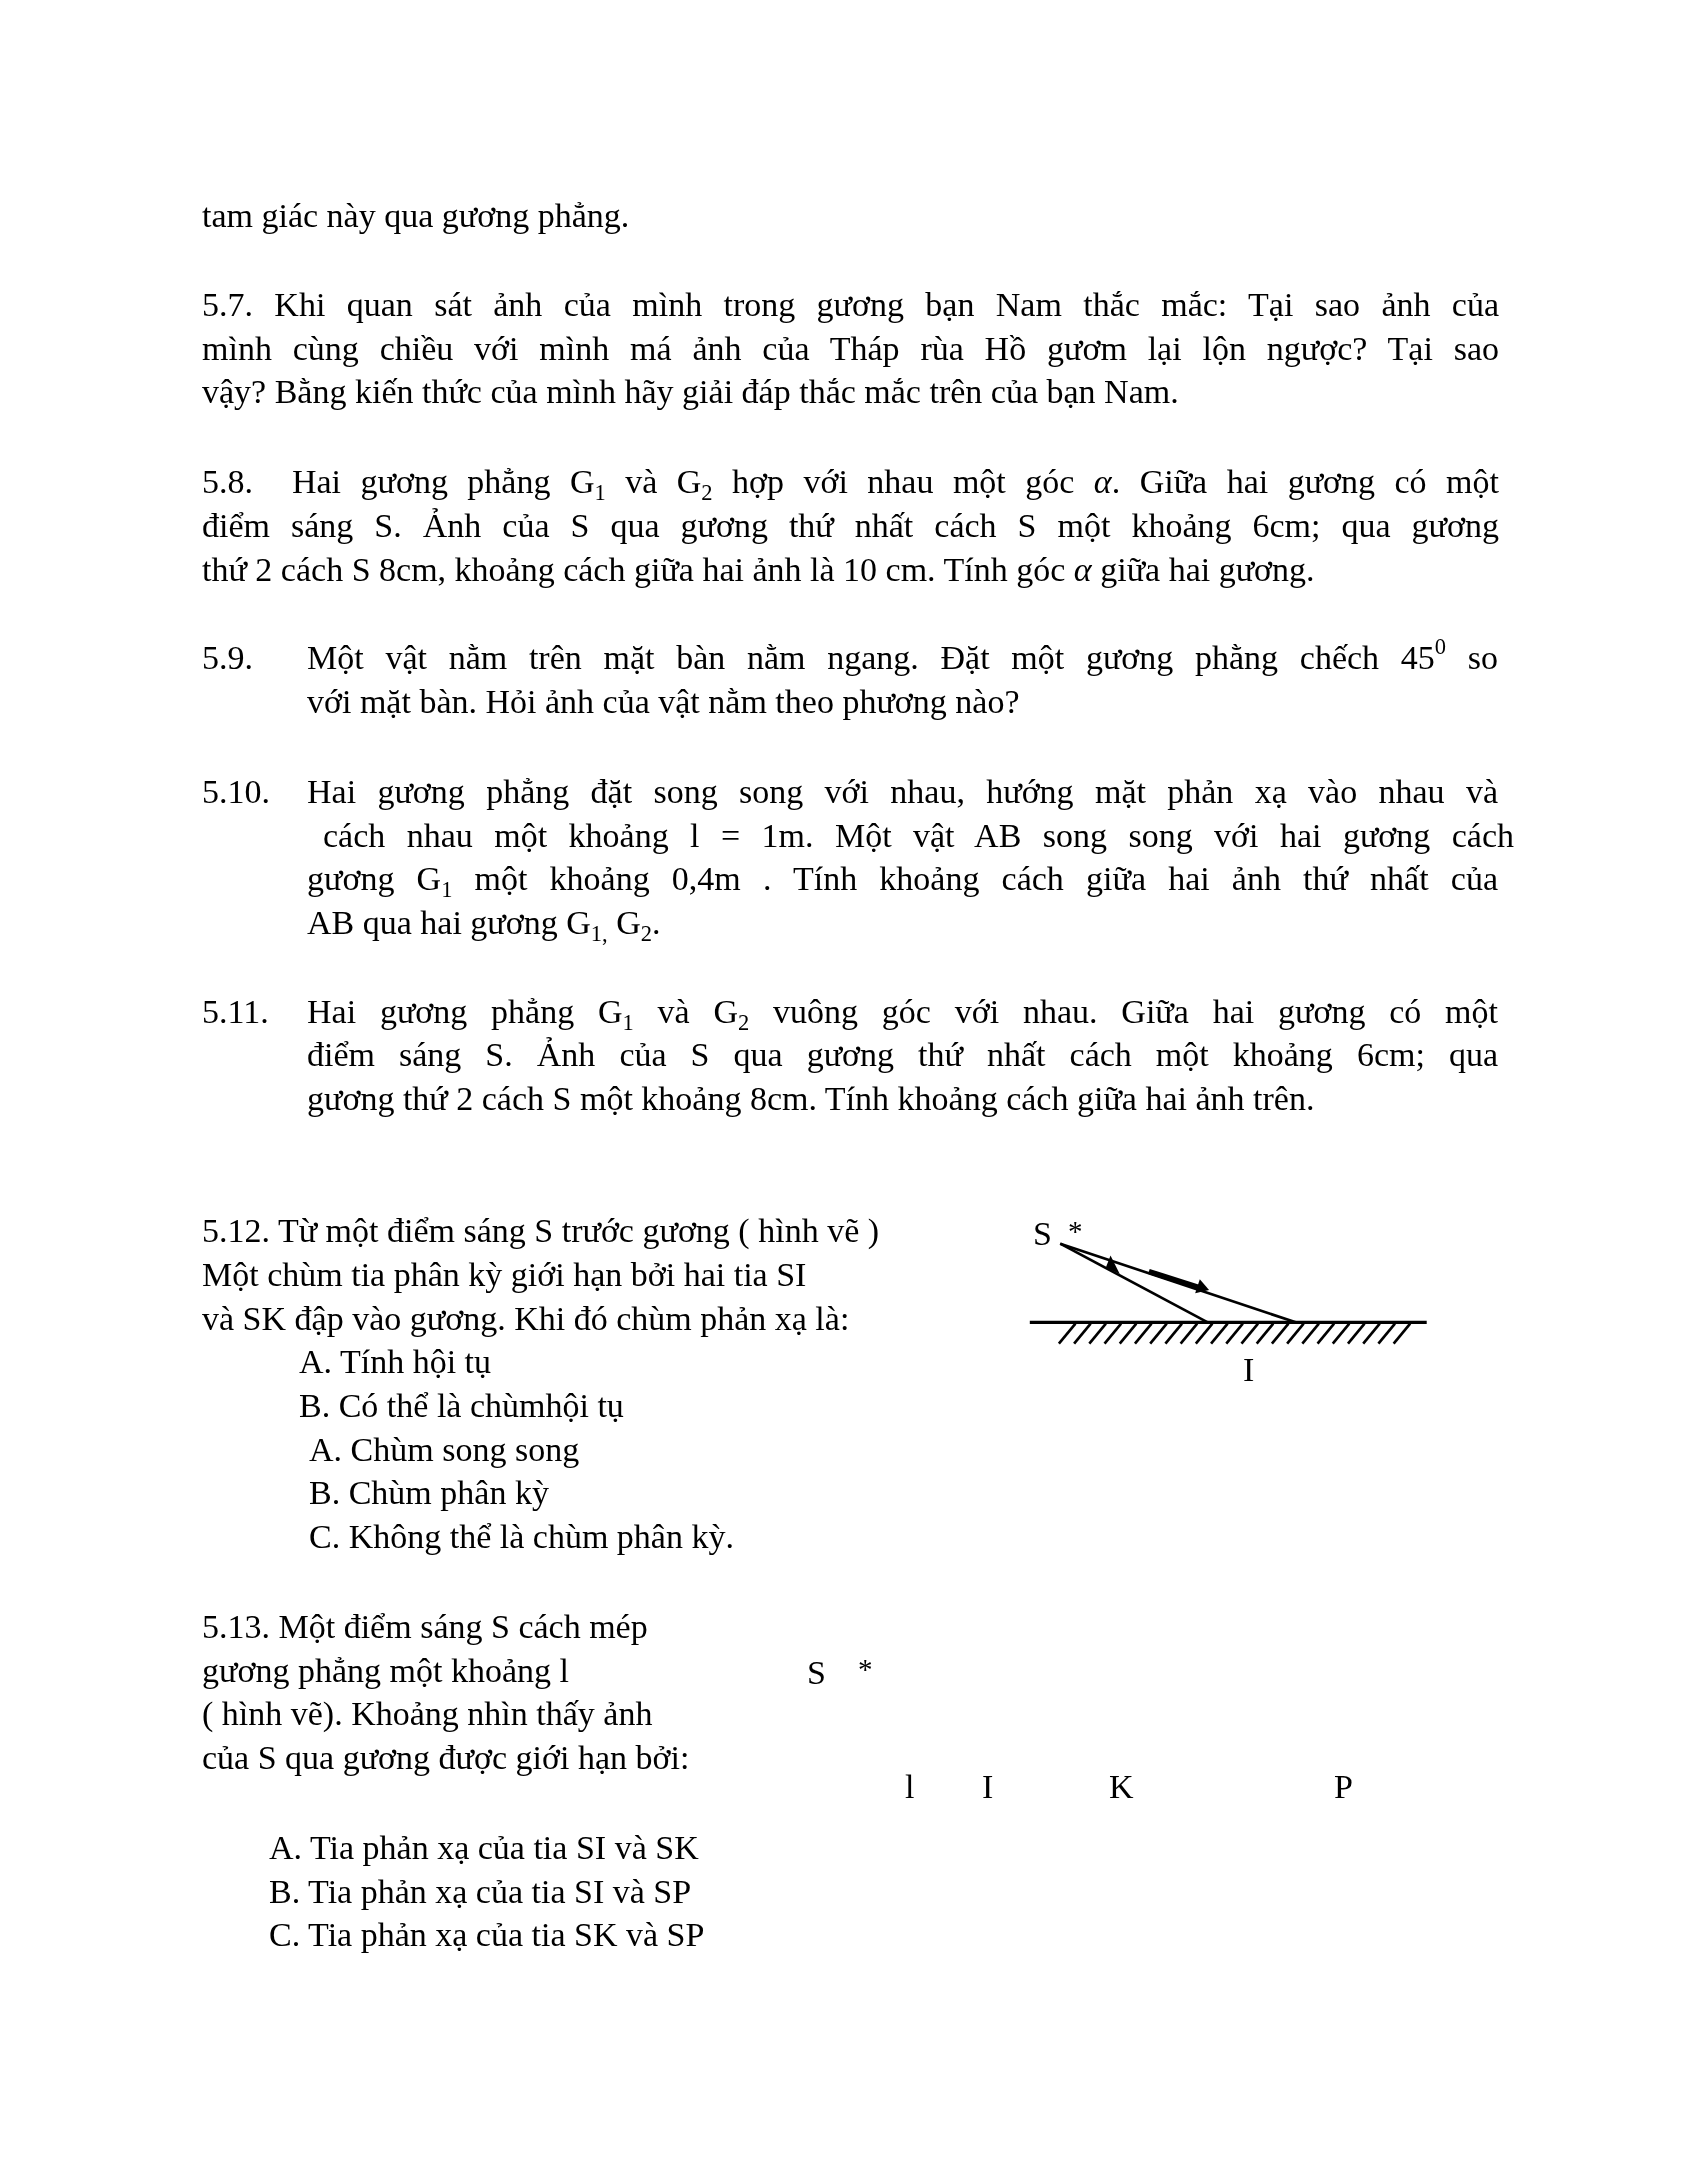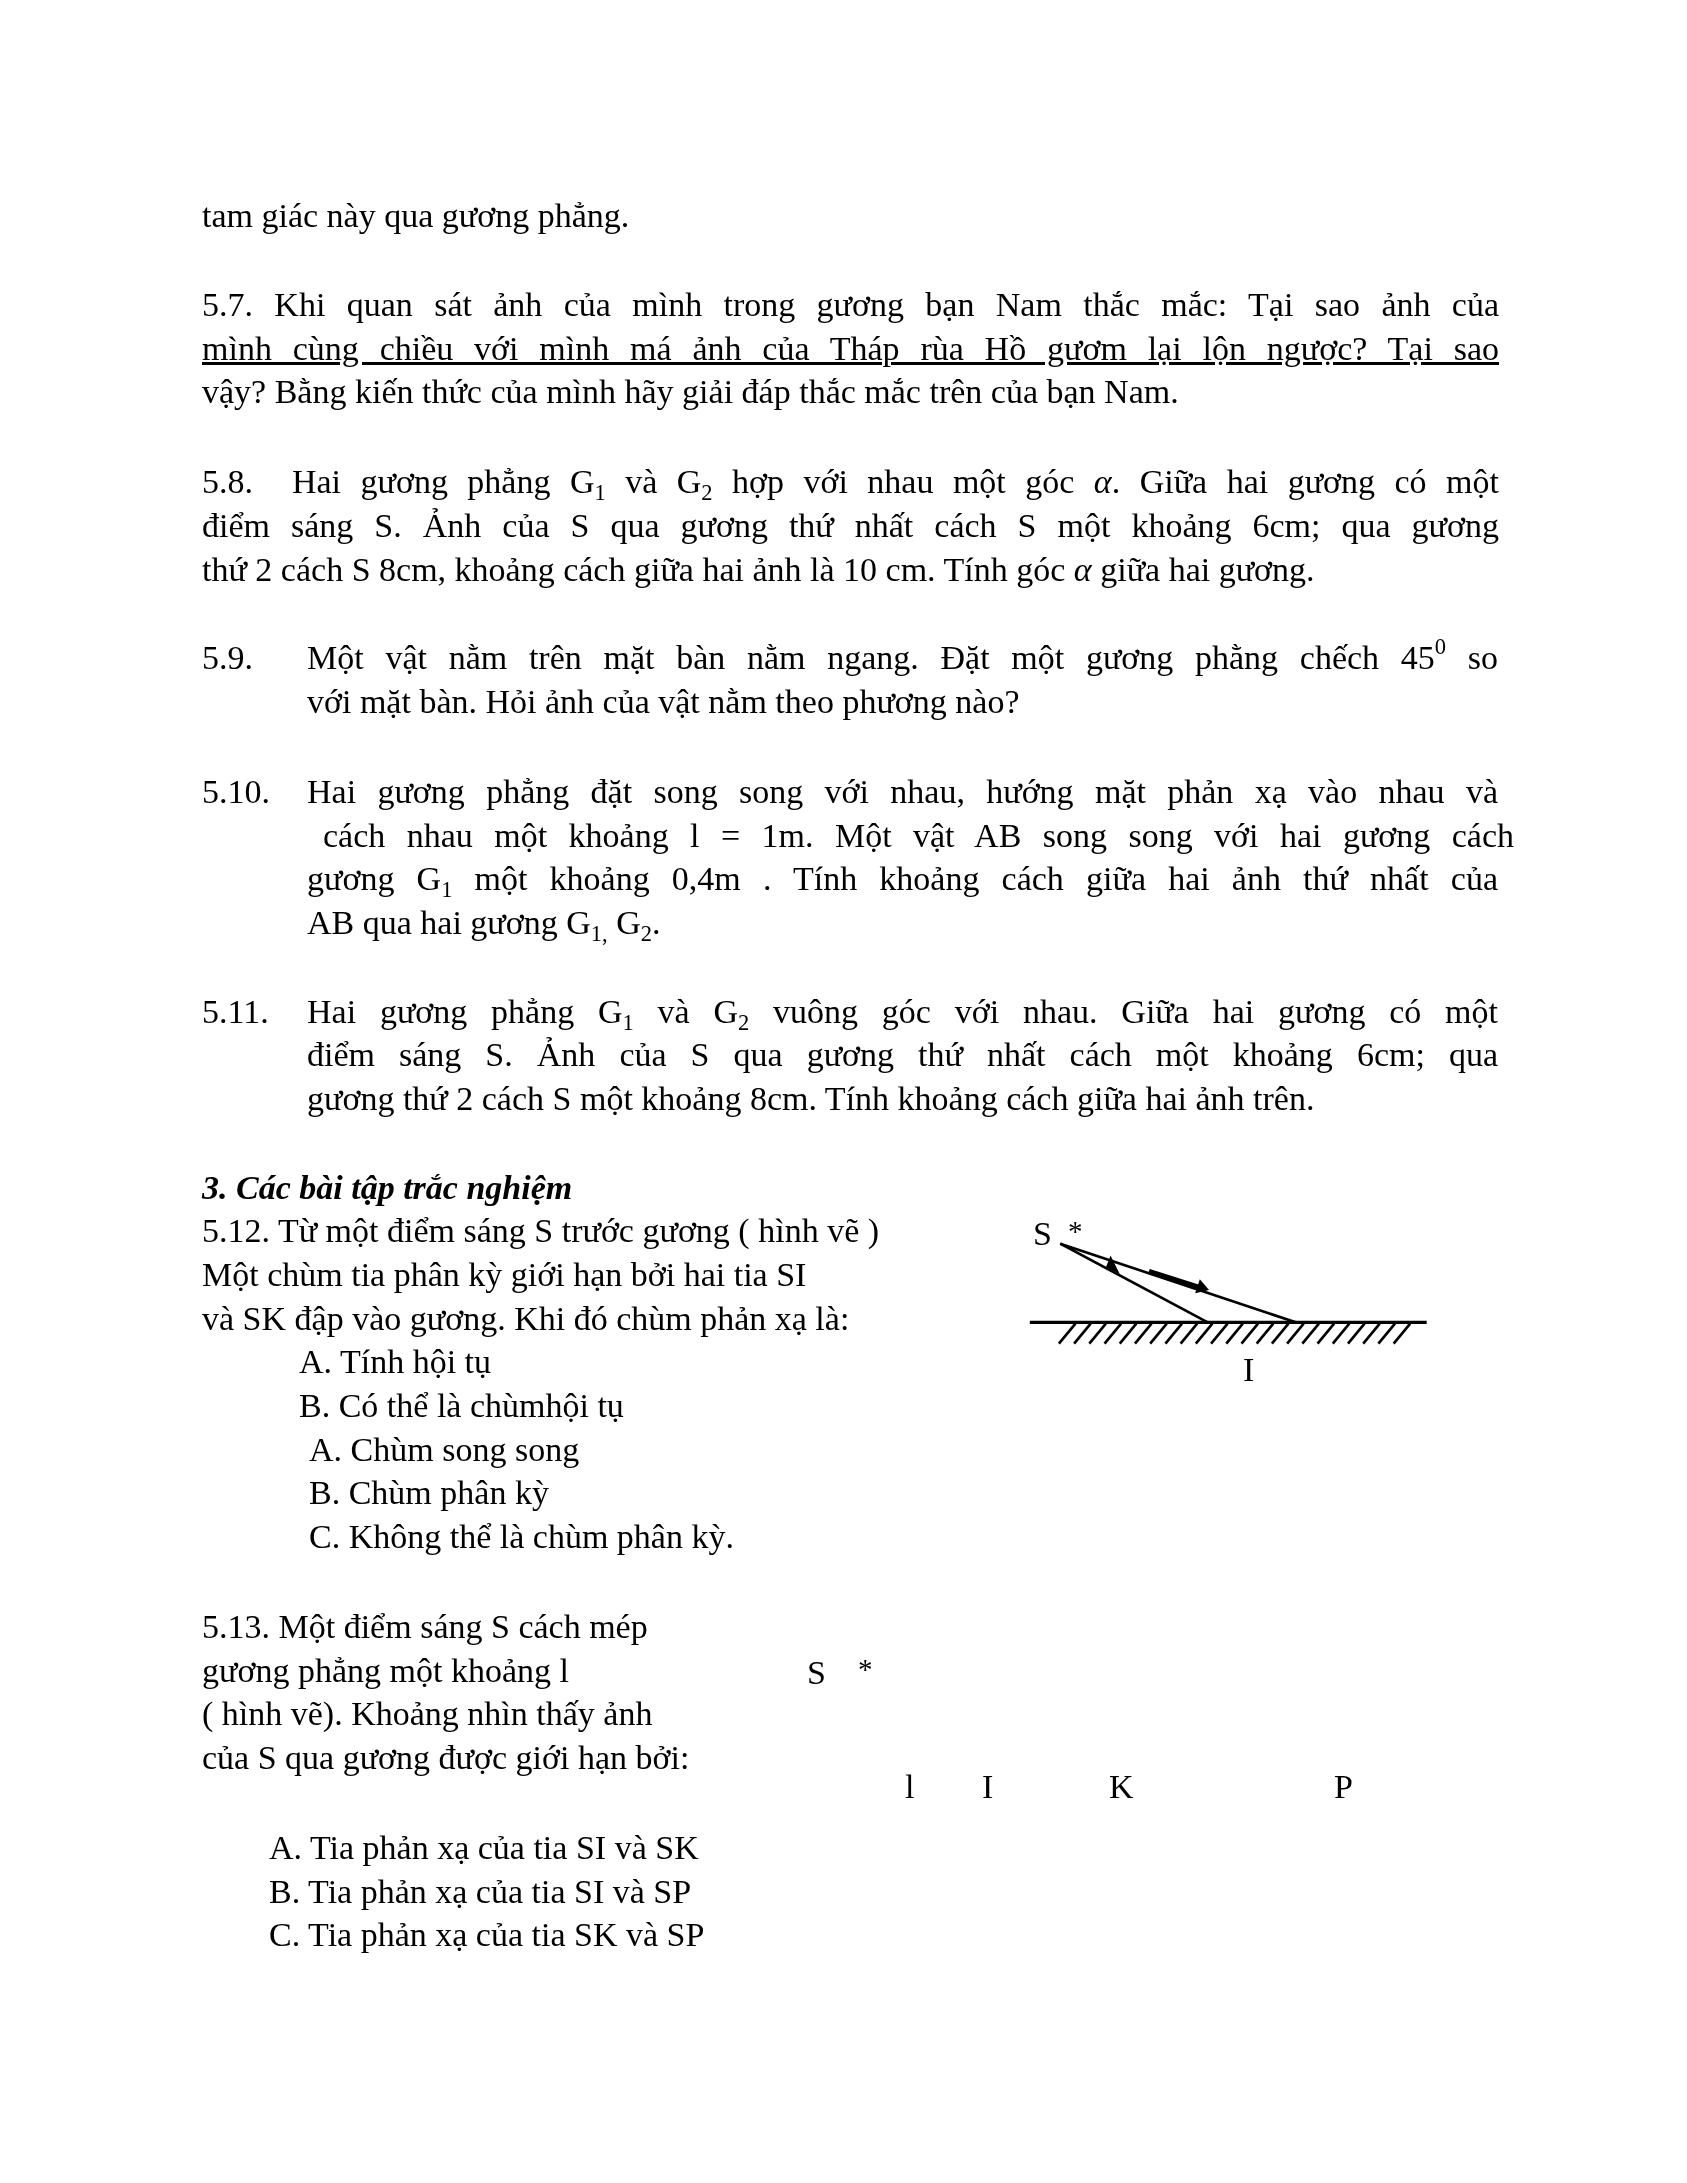--- a/index.html
+++ b/index.html
@@ -23,21 +23,21 @@
 
 <div class="page">
 
   <div class="line" style="left:191px; top:194px;">tam giác này qua gương phẳng.</div>
 
   <div>
     <div class="line justify" style="left:191px; top:283px; width:1297px;">
       <span>5.7.</span>
       <span>Khi quan sát ảnh của mình trong gương bạn Nam thắc mắc: Tại sao ảnh của</span>
     </div>
-    <div class="line justify" style="left:191px; top:327px; width:1297px;text-decoration:underline;">mình cùng chiều với mình má ảnh của Tháp rùa Hồ gươm lại lộn ngược? Tại sao</div>
+    <div class="line justify" style="left:191px; top:327px; width:1297px;">mình cùng chiều với mình má ảnh của Tháp rùa Hồ gươm lại lộn ngược? Tại sao</div>
     <div class="line" style="left:191px; top:370px;">vậy? Bằng kiến thức của mình hãy giải đáp thắc mắc trên của bạn Nam.</div>
   </div>
 
   <div>
     <div class="line justify" style="left:191px; top:460px; width:1297px;">
       <span>5.8.</span>&nbsp;
       <span>Hai gương phẳng G</span><sub>1</sub><span> và G</span><sub>2</sub><span> hợp với nhau một góc </span><span class="alpha">α</span><span>. Giữa hai gương có một</span>
     </div>
     <div class="line justify" style="left:191px; top:504px; width:1297px;">điểm sáng S. Ảnh của S qua gương thứ nhất cách S một khoảng 6cm; qua gương</div>
     <div class="line" style="left:191px; top:548px;">
@@ -67,21 +67,20 @@
 
   <div>
     <div class="line" style="left:191px; top:990px;">5.11.</div>
     <div class="line justify" style="left:296px; top:990px; width:1191px;">
       <span>Hai gương phẳng G</span><sub>1</sub><span> và G</span><sub>2</sub><span> vuông góc với nhau. Giữa hai gương có một</span>
     </div>
     <div class="line justify" style="left:296px; top:1033px; width:1191px;">điểm sáng S. Ảnh của S qua gương thứ nhất cách một khoảng 6cm; qua</div>
     <div class="line" style="left:296px; top:1077px;">gương thứ 2 cách S một khoảng 8cm. Tính khoảng cách  giữa hai ảnh trên.</div>
   </div>
 
-  <div class="line heading" style="left:191px; top:1166px;">3. Các bài tập trắc nghiệm</div>
 
   <div>
     <div class="line" style="left:191px; top:1209px;">5.12.  Từ một điểm sáng S trước gương ( hình vẽ )</div>
     <div class="line" style="left:191px; top:1253px;">Một chùm tia phân kỳ giới hạn bởi hai tia SI</div>
     <div class="line" style="left:191px; top:1297px;">và SK đập vào gương. Khi đó chùm phản xạ là:</div>
     <div class="line" style="left:288px; top:1340px;">A. Tính hội tụ</div>
     <div class="line" style="left:288px; top:1384px;">B. Có thể là chùmhội tụ</div>
     <div class="line" style="left:298px; top:1428px;">A. Chùm song song</div>
     <div class="line" style="left:298px; top:1471px;">B. Chùm phân kỳ</div>
     <div class="line" style="left:298px; top:1515px;">C. Không thể là chùm phân kỳ.</div>

